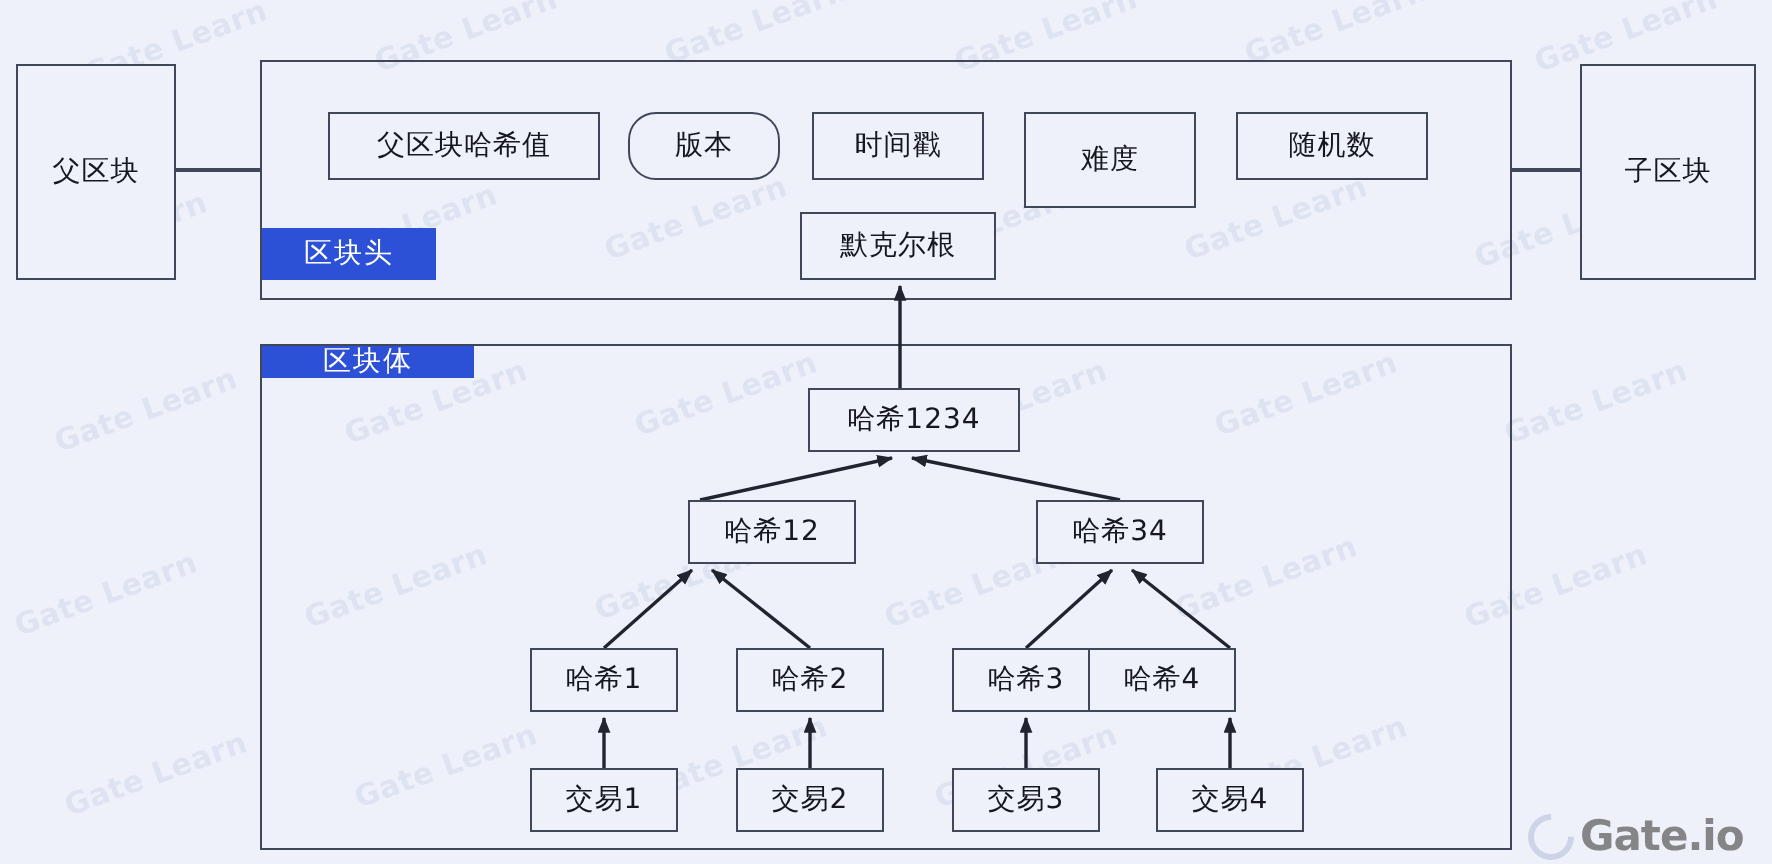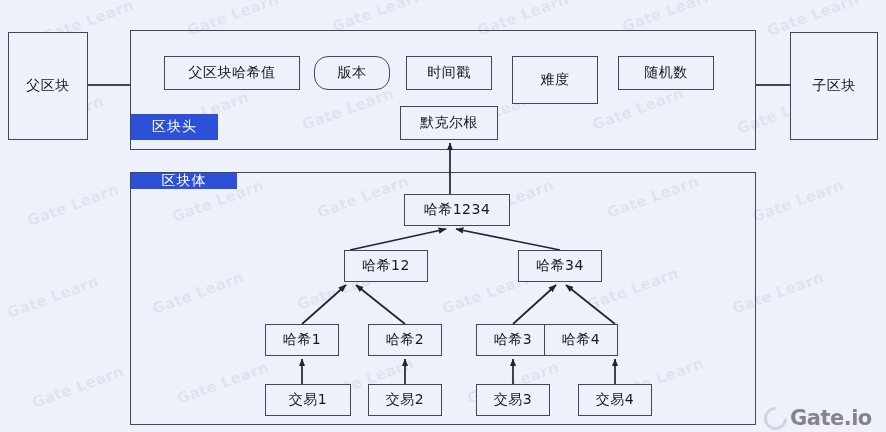--- a/index.html
+++ b/index.html
@@ -215,21 +215,21 @@
   <div class="box" style="left:368px; top:324px; width:74px; height:32px;">
     <span>哈希2</span>
   </div>
   <div class="box" style="left:476px; top:324px; width:74px; height:32px;">
     <span>哈希3</span>
   </div>
   <div class="box" style="left:544px; top:324px; width:74px; height:32px;">
     <span>哈希4</span>
   </div>
 
-  <div class="box" style="left:265px; top:384px; width:86px; height:32px;justify-content:center;">
+  <div class="box" style="left:265px; top:384px; width:74px; height:32px;justify-content:center;">
     <span>交易1</span>
   </div>
   <div class="box" style="left:368px; top:384px; width:74px; height:32px;">
     <span>交易2</span>
   </div>
   <div class="box" style="left:476px; top:384px; width:74px; height:32px;">
     <span>交易3</span>
   </div>
   <div class="box" style="left:578px; top:384px; width:74px; height:32px;">
     <span>交易4</span>

